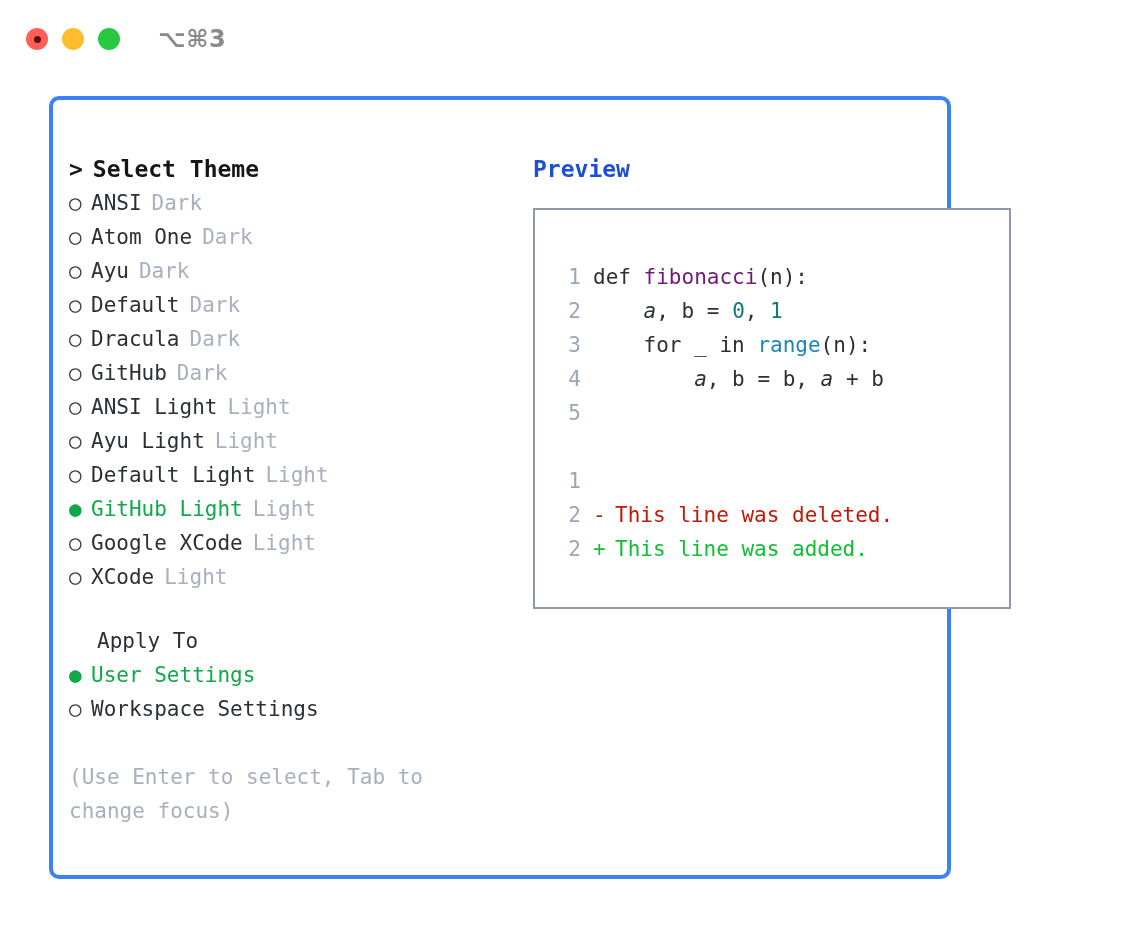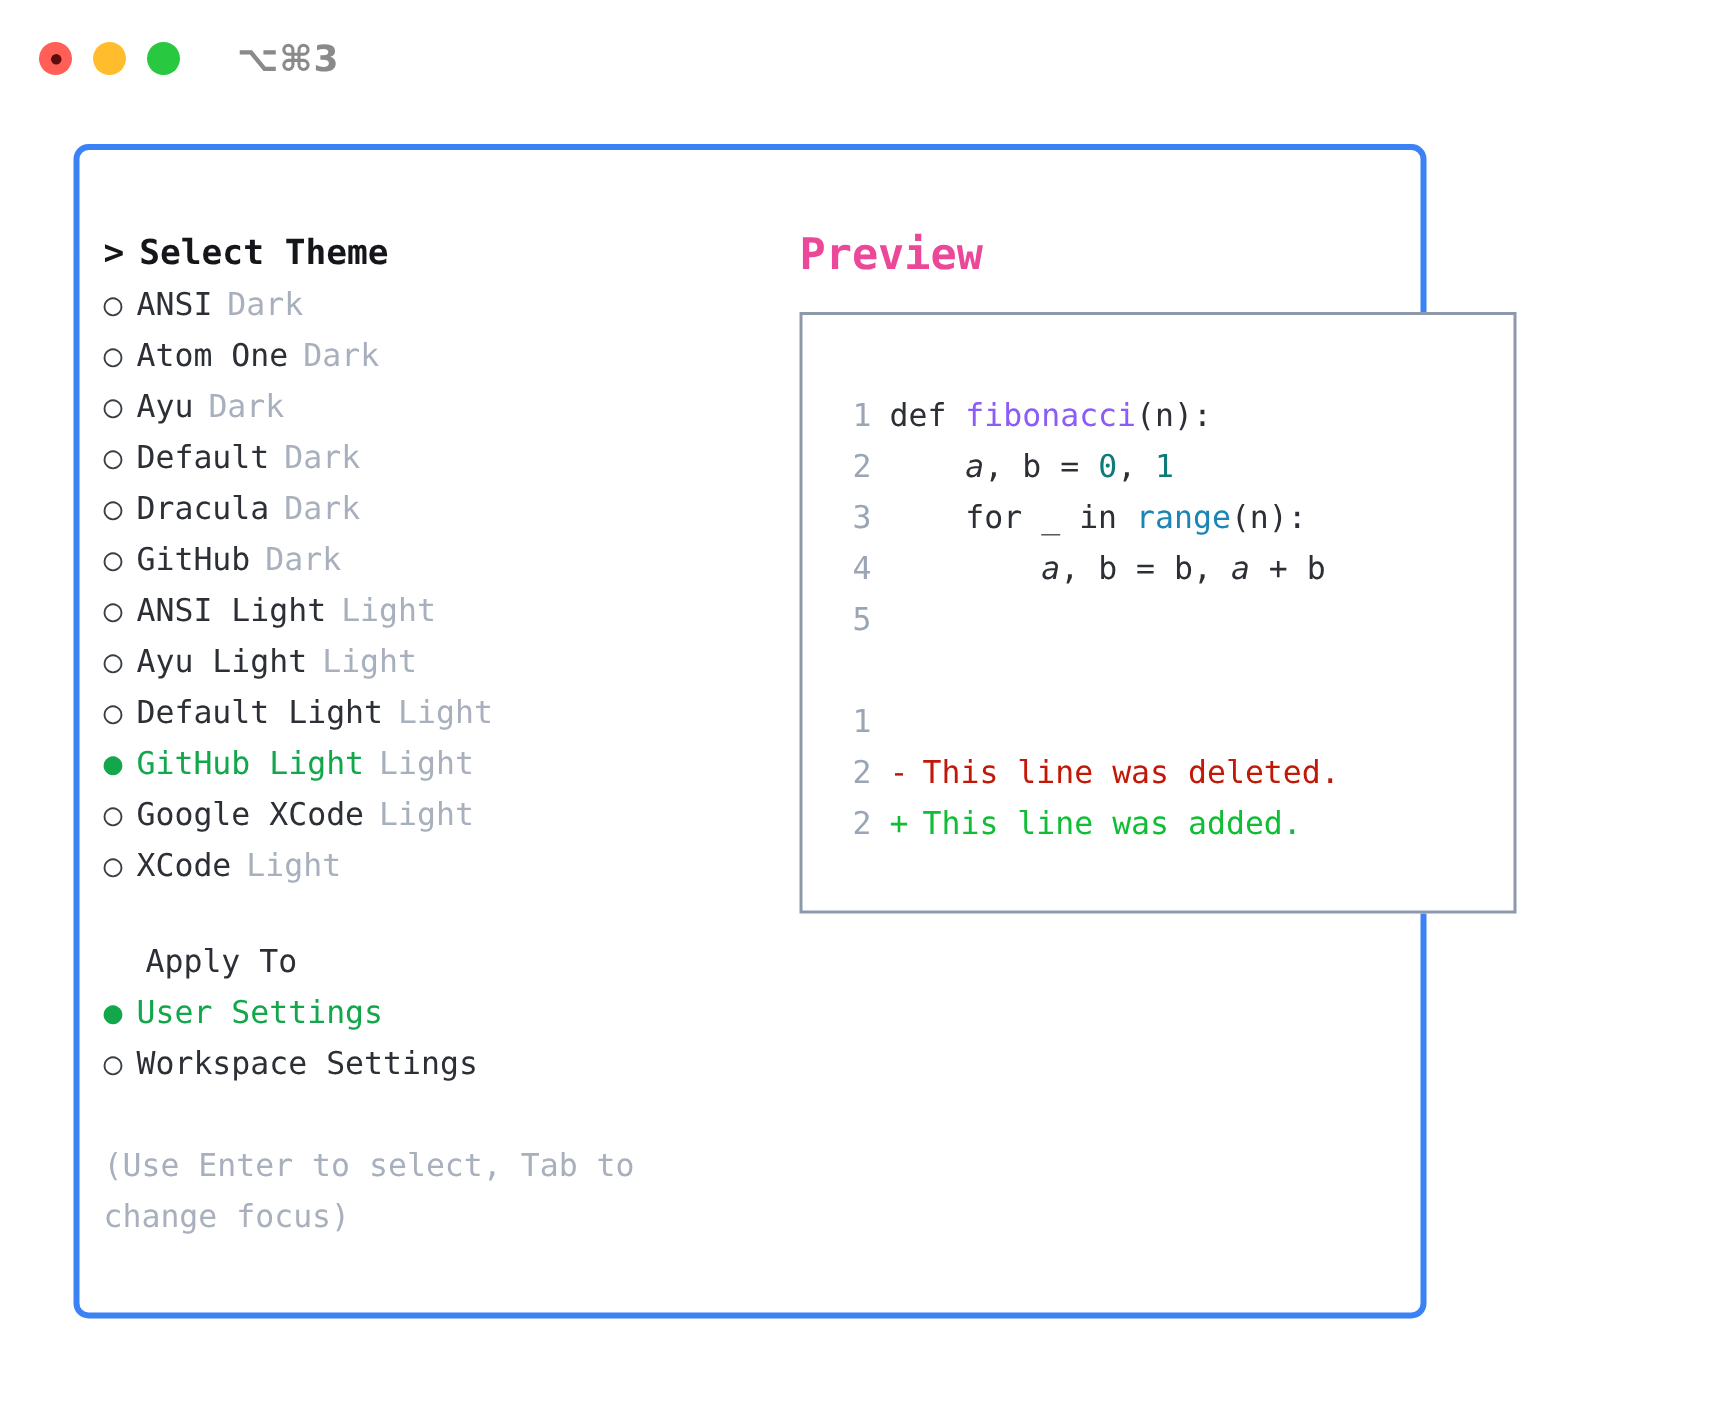--- a/index.html
+++ b/index.html
@@ -158,23 +158,23 @@
     white-space: pre-wrap;
   }
 
   
   .col-right {
     box-sizing: border-box;
     padding: 52px 0 0 0;
     flex: 1 1 auto;
   }
   .preview-title {
-    font-size: 29px;
+    font-size: 23px;
     font-weight: 700;
-    color: #ec4899;
+    color: #1d4ed8;
     line-height: 34px;
     white-space: nowrap;
   }
 
   .preview-box {
     box-sizing: border-box;
     margin-top: 22px;
     width: 478px;
     height: 401px;
     border: 2px solid #8d99ab;
@@ -192,21 +192,21 @@
   .lineno {
     display: inline-block;
     width: 32px;
     flex: 0 0 32px;
     text-align: right;
     color: #9aa5b5;
     margin-right: 12px;
   }
   .code-text { color: #2c3036; }
 
-  .tok-fn   { color: #8b5cf6; }
+  .tok-fn   { color: #701a75; }
   .tok-num  { color: #0f7a7a; }
   .tok-kw   { color: #1b86b5; }
   .tok-var  { font-style: italic; color: #2c3036; }
   .tok-plain{ color: #2c3036; text-align: center; }
 
   .diff-gap { height: 34px; }
   .diff-ctx { color: #8b8f96; font-style: italic; }
   .diff-del { color: #c21807; }
   .diff-add { color: #0fbe35; }
   .diff-mark { display: inline-block; width: 22px; }

